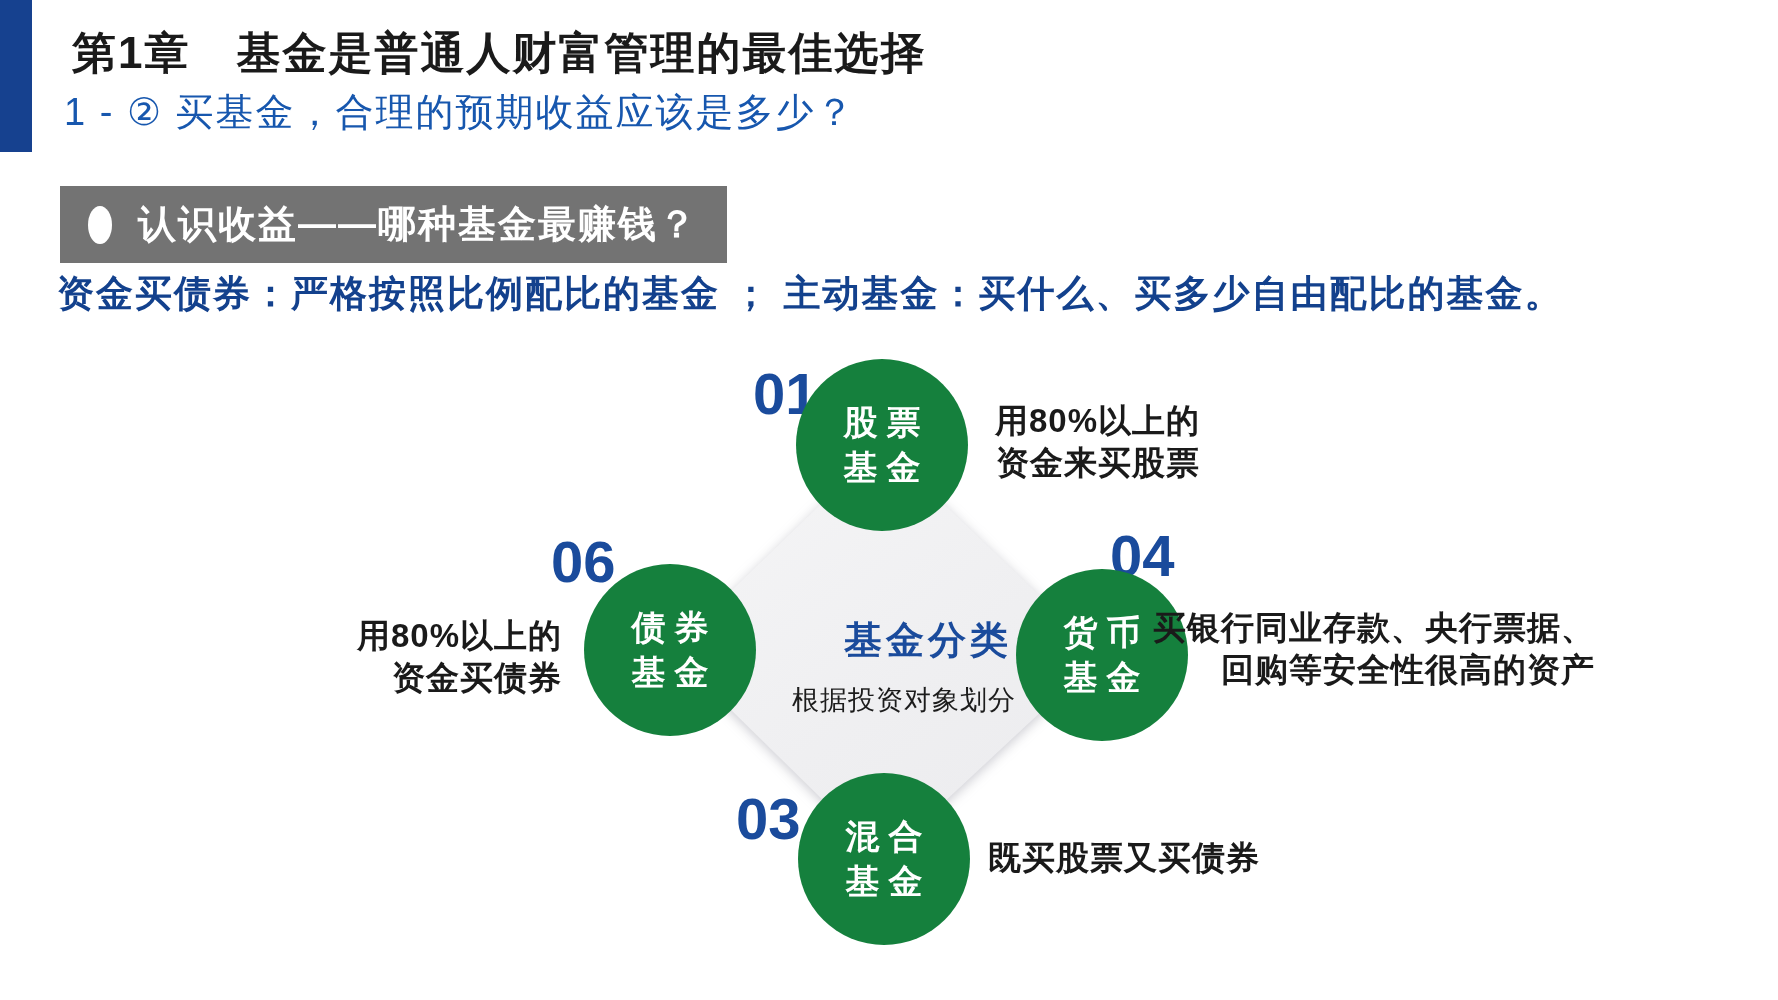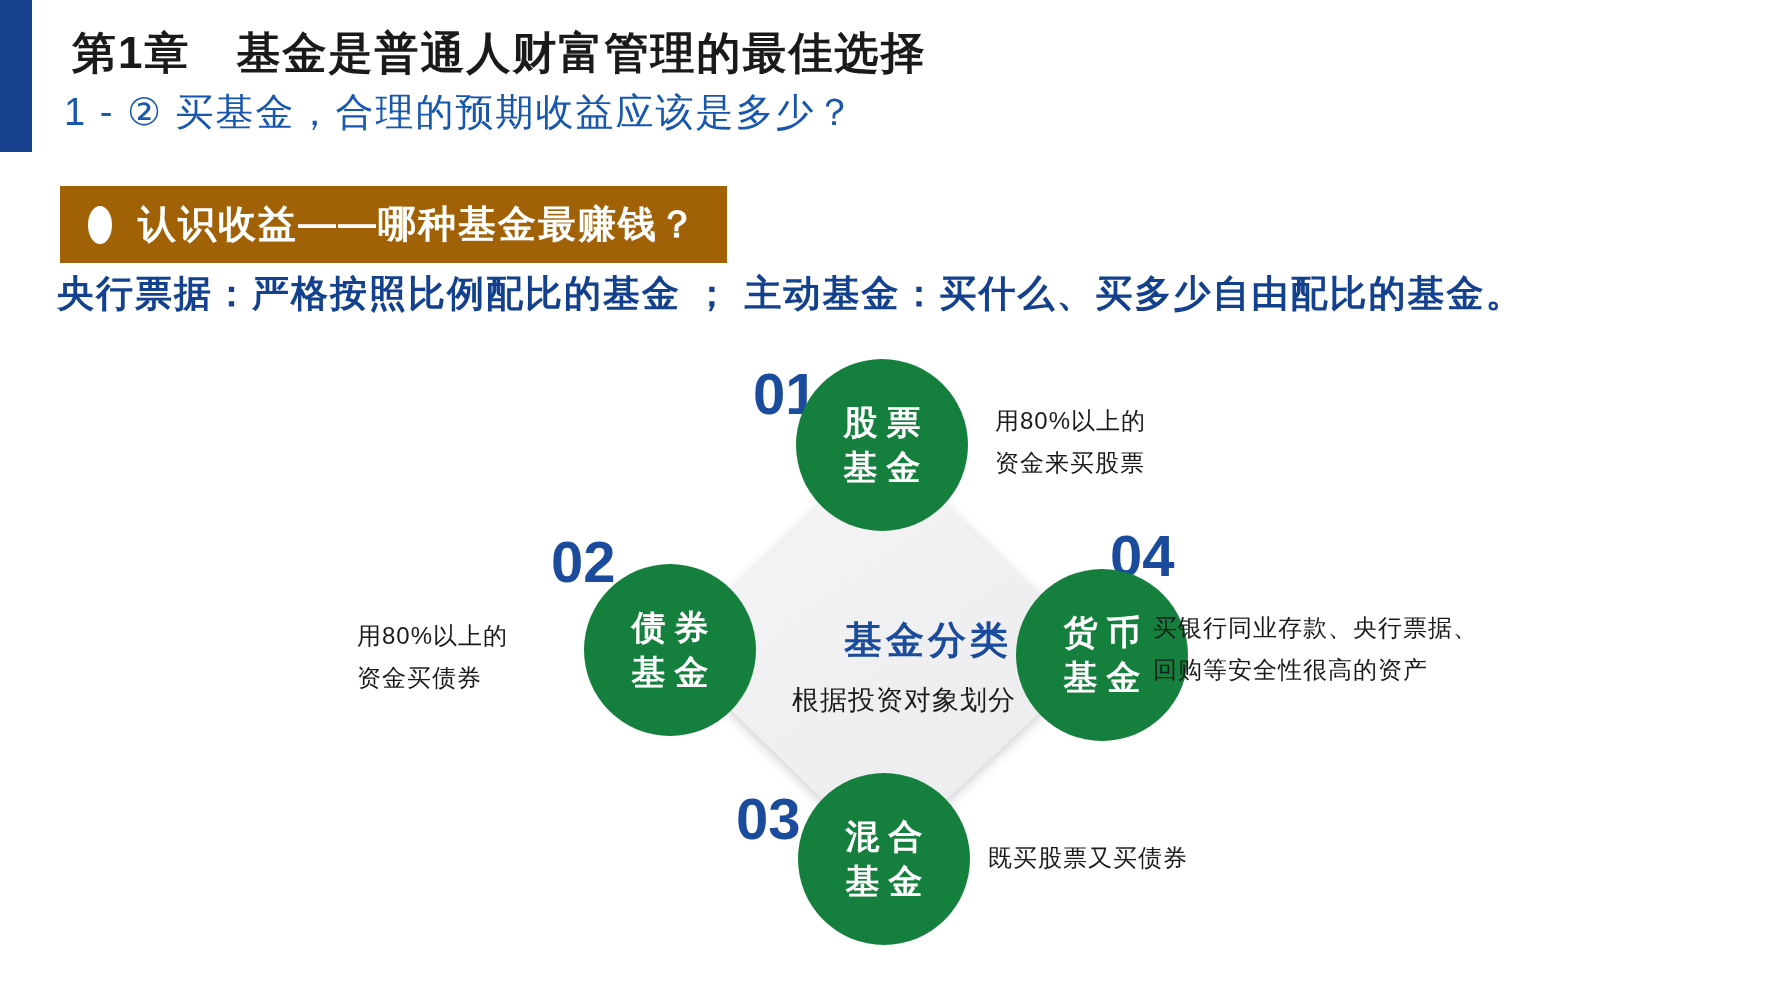--- a/index.html
+++ b/index.html
@@ -21,21 +21,21 @@
   }
   .subtitle{
     left:64px;top:92px;margin:0;
     font-size:38px;line-height:1.1;font-weight:400;
     color:#1757AE;letter-spacing:2px;white-space:nowrap;
   }
 
   
   .banner{
     left:60px;top:186px;width:667px;height:77px;
-    background:#a16207;display:flex;align-items:center;
+    background:#737373;display:flex;align-items:center;
   }
   .banner .bullet{
     display:inline-block;width:24px;height:38px;border-radius:50%;
     background:#ffffff;margin-left:28px;flex:0 0 auto;
   }
   .banner .banner-text{
     color:#ffffff;font-size:38px;font-weight:600;letter-spacing:2px;
     margin-left:26px;white-space:nowrap;
   }
 
@@ -86,63 +86,63 @@
     font-size:38px;font-weight:700;color:#1A4B9C;letter-spacing:4px;
     white-space:nowrap;
   }
   .center-sub{
     left:716px;top:352px;width:300px;text-align:right;
     font-size:27px;font-weight:400;color:#1c1c1c;letter-spacing:1px;
     white-space:nowrap;
   }
 
   .desc{
-    position:absolute;color:#1A1A1A;font-size:24px;line-height:42px;
-    font-weight:400;letter-spacing:1px;white-space:nowrap;
+    position:absolute;color:#1A1A1A;font-size:33px;line-height:42px;
+    font-weight:700;letter-spacing:1px;white-space:nowrap;text-align:right;
   }
   .d-top{left:995px;top:70px;}
   .d-left{left:357px;top:285px;}
   .d-right{left:1153px;top:277px;}
   .d-bottom{left:988px;top:507px;}
 </style>
 </head>
 <body>
 
 <div class="abs left-bar"></div>
 
 <h1 class="abs title">第1章　基金是普通人财富管理的最佳选择</h1>
 <h2 class="abs subtitle">1 - ② 买基金，合理的预期收益应该是多少？</h2>
 
 <div class="abs banner">
   <span class="bullet"></span>
   <span class="banner-text">认识收益——哪种基金最赚钱？</span>
 </div>
 
-<p class="abs intro">央行票据：严格按照比例配比的基金 ； 主动基金：买什么、买多少自由配比的基金。</p>
+<p class="abs intro">资金买债券：严格按照比例配比的基金 ； 主动基金：买什么、买多少自由配比的基金。</p>
 
 <div class="abs diagram">
 
   <div class="diamond-wrap">
     <div class="diamond"></div>
   </div>
 
   <div class="abs center-title">基金分类</div>
   <div class="abs center-sub">根据投资对象划分</div>
 
   <div class="num n-1">01</div>
   <div class="circle c-top">
     <div class="cline">股票</div>
     <div class="cline">基金</div>
   </div>
   <div class="desc d-top">
     <div>用80%以上的</div>
     <div>资金来买股票</div>
   </div>
 
-  <div class="num n-2">02</div>
+  <div class="num n-2">06</div>
   <div class="circle c-left">
     <div class="cline">债券</div>
     <div class="cline">基金</div>
   </div>
   <div class="desc d-left">
     <div>用80%以上的</div>
     <div>资金买债券</div>
   </div>
 
   <div class="num n-3">03</div>

